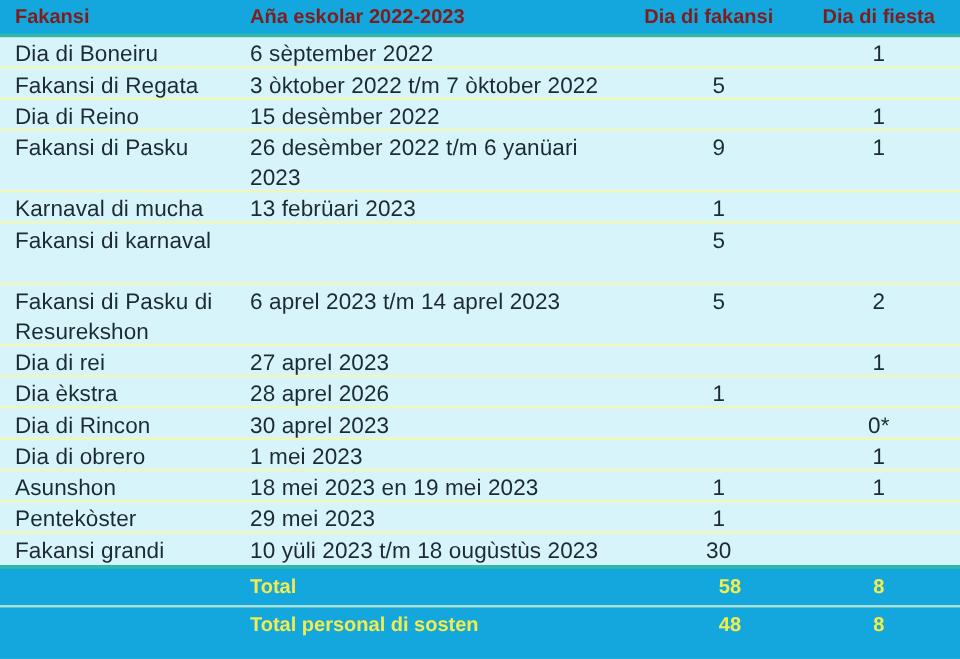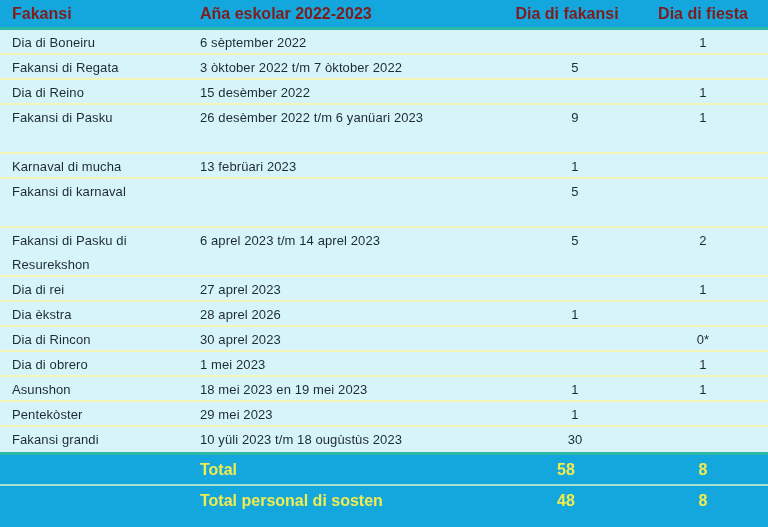--- a/index.html
+++ b/index.html
@@ -60,21 +60,21 @@
     box-sizing: border-box;
     display: block;
   }
   .trow.h1 { height: 25px; }
   .trow.h2 { height: 49px; }
   .trow:last-child { border-bottom: none; }
 
   .cell {
     position: absolute;
     top: 1px;
-    font-size: 13px;
+    font-size: 18px;
     color: #1c2b33;
     line-height: 24px;
     letter-spacing: 0.1px;
   }
   .c1 { left: 12px; width: 180px; }
   .c2 { left: 200px; width: 300px; }
   .c3 { left: 505px; width: 140px; text-align: center; }
   .c4 { left: 645px; width: 116px; text-align: center; }
 
   
@@ -97,21 +97,21 @@
   }
   .totcell {
     position: absolute;
     top: 4px;
     color: #f2ec4e;
     font-weight: bold;
     font-size: 16px;
     line-height: 22px;
   }
   .t2 { left: 200px; }
-  .t3 { left: 496px; width: 140px; text-align: center; }
+  .t3 { left: 514px; width: 140px; text-align: center; }
   .t4 { left: 645px; width: 116px; text-align: center; }
 
   .pad-bottom { height: 13px; background: #14a7dd; }
 </style>
 </head>
 <body>
 
 <div id="holiday-table">
 
   <div class="thead">

